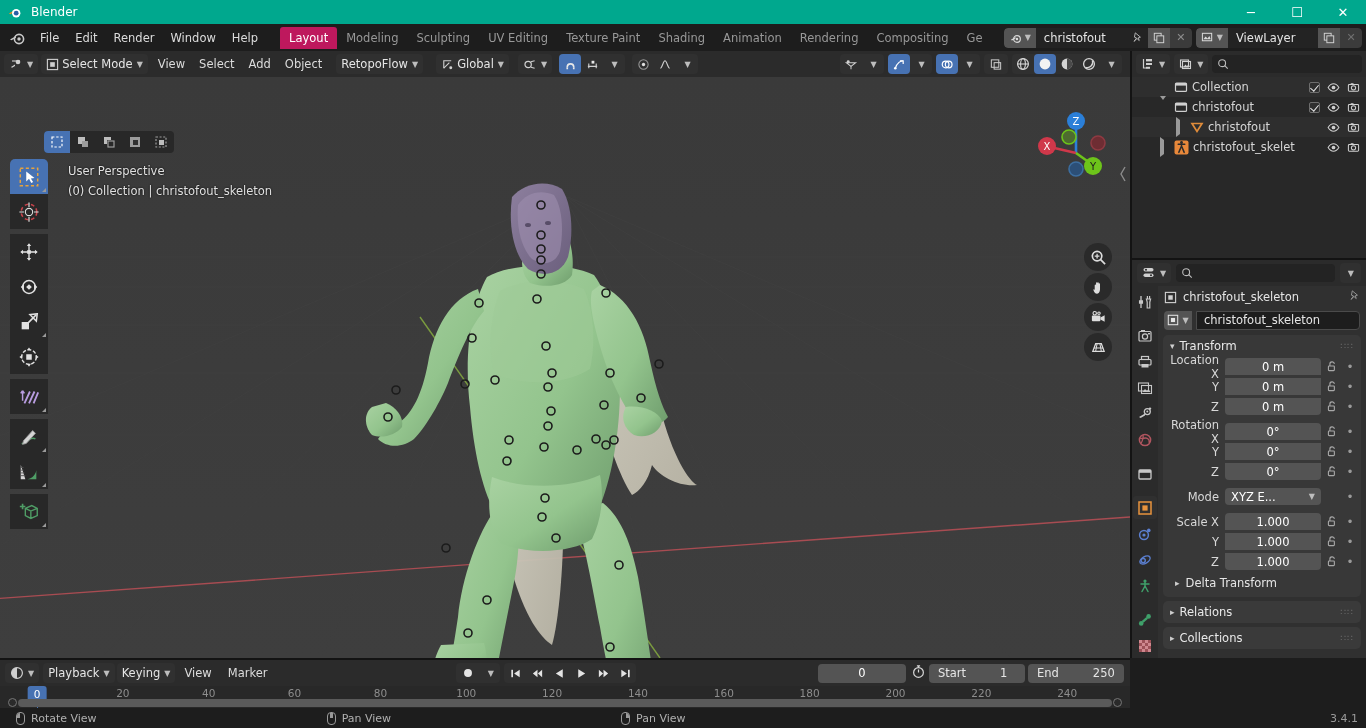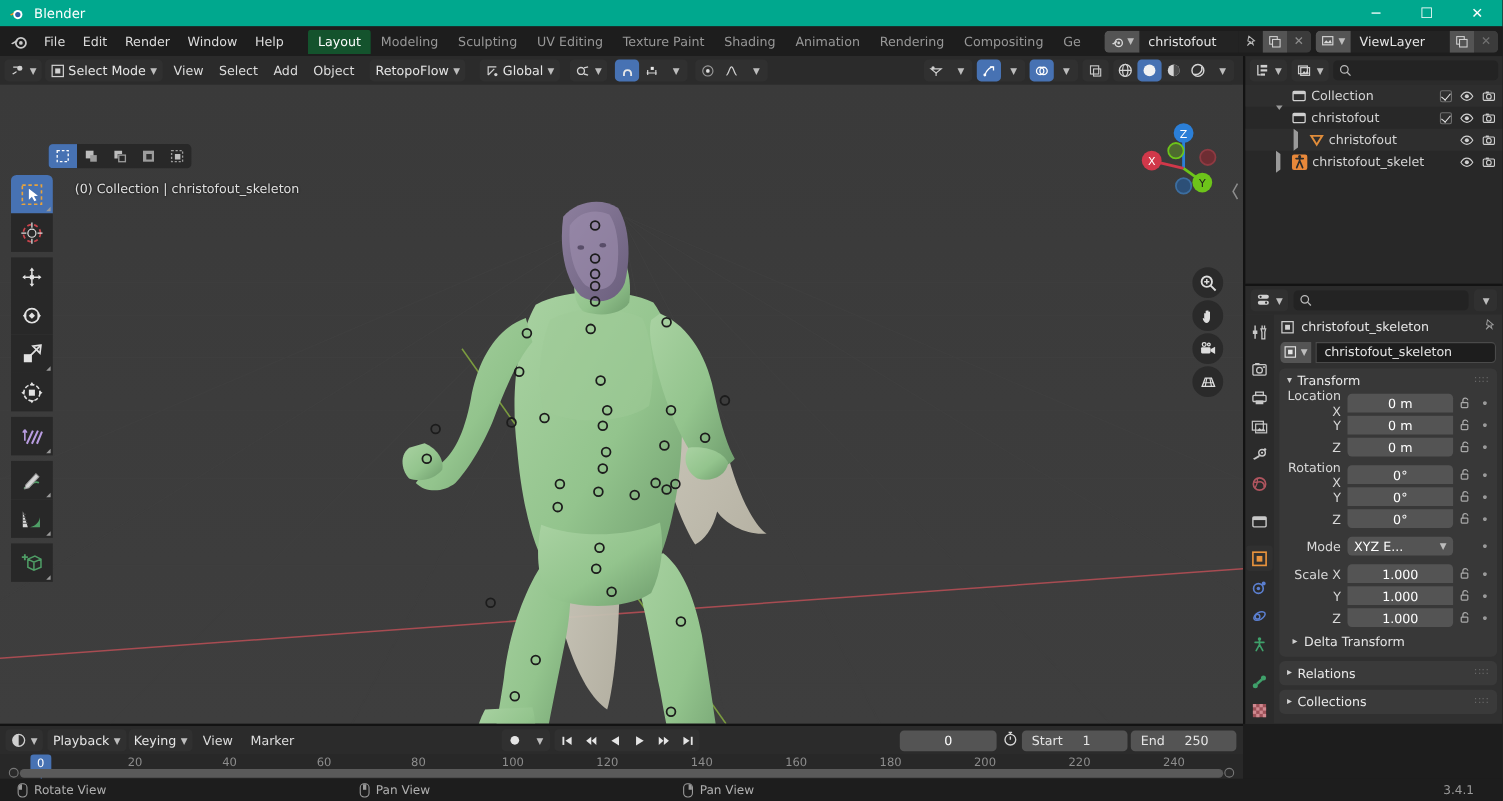--- a/index.html
+++ b/index.html
@@ -31,21 +31,21 @@
     background: #1d1d1d; display: flex; align-items: center;
   }
   .blender-logo { width: 20px; height: 18px; margin-left: 8px; margin-right: 4px; position: relative; }
   .menu-item {
     padding: 3px 8px; color: #dcdcdc; font-size: 11.5px; border-radius: 3px; white-space: nowrap; text-align: center;
   }
   .wstabs { display: flex; align-items: center; margin-left: 14px; gap: 0px; overflow: hidden; }
   .wstab {
     padding: 4px 9px; color: #989898; font-size: 11.5px; white-space: nowrap; border-radius: 3px 3px 0 0;
   }
-  .wstab.active { background: #14532d; color: #ffffff; }
+  .wstab.active { background: #be185d; color: #ffffff; }
 
   .topright { margin-left: auto; display: flex; align-items: center; gap: 4px; padding-right: 4px; }
   .field-group { display: flex; align-items: center; height: 20px; border-radius: 4px; overflow: hidden; }
   .fg-icon {
     background: #545454; height: 20px; display: flex; align-items: center; gap: 2px;
     padding: 0 5px 0 5px; border-radius: 4px 0 0 4px;
   }
   .fg-name {
     background: #232323; height: 20px; display: flex; align-items: center;
     padding: 0 8px; color: #e5e5e5; font-size: 11.5px; min-width: 90px;
@@ -195,21 +195,21 @@
   }
   .tl-header { height: 26px; background: #2b2b2b; display: flex; align-items: center; gap: 4px; padding-left: 5px; }
   .tl-mid { margin-left: auto; margin-right: auto; display: flex; align-items: center; gap: 4px; }
   .rec-grp { display: flex; align-items: center; background: #303030; border-radius: 4px; height: 20px; }
   .playgrp { display: flex; background: #303030; border-radius: 4px; overflow: hidden; height: 20px; }
   .playgrp div { width: 22px; height: 20px; display: flex; align-items: center; justify-content: center; }
   .tl-right { display: flex; align-items: center; gap: 5px; padding-right: 6px; }
   .num-field { height: 19px; background: #545454; border-radius: 4px; display:flex; align-items:center;
                justify-content:center; font-size: 11.5px; color:#fff; }
   .se-field { height: 19px; background: #545454; border-radius: 4px; display:flex; align-items:center;
-              padding: 0 9px; gap: 18px; font-size: 11.5px; }
+              padding: 0 9px; gap: 34px; font-size: 11.5px; }
   .tl-ruler { position: relative; height: 22px; background: #282828; }
   .tick { position: absolute; top: 1px; font-size: 10.5px; color: #8d8d8d; transform: translateX(-50%); }
   .playhead { position: absolute; top: 0px; height: 16px; background: #4772b3; border-radius: 3px;
               display: flex; align-items: center; justify-content: center; color: #fff; font-size: 10.5px;
               padding: 0 6px; transform: translateX(-50%); }
   .ph-line { position: absolute; width: 1px; background: #4772b3; }
   .tl-scroll { position: absolute; left: 0; bottom: 0; width: 1130px; height: 11px; }
   .tl-scroll .bar { position: absolute; left: 18px; right: 18px; top: 2px; height: 8px; background: #5a5a5a;
                     border-radius: 4px; }
   .tl-scroll .knob { position: absolute; width: 9px; height: 9px; border-radius: 50%; background: #2a2a2a;
@@ -220,21 +220,21 @@
     position: absolute; left: 0; top: 708px; width: 1366px; height: 20px; background: #1d1d1d;
     display: flex; align-items: center; font-size: 11px; color: #b0b0b0;
   }
   .sb-item { display: flex; align-items: center; gap: 6px; }
   .mouse-ico { width: 9px; height: 13px; border: 1.2px solid #9a9a9a; border-radius: 4px; position: relative; }
   .mouse-ico .fillL { position:absolute; left:0; top:0; width:3.2px; height:5px; background:#9a9a9a;
                       border-radius: 3px 0 0 0;}
   .mouse-ico .fillM { position:absolute; left:2.4px; top:0; width:3.2px; height:5px; background:#9a9a9a;}
   .mouse-ico .fillR { position:absolute; right:0; top:0; width:3.2px; height:5px; background:#9a9a9a;
                       border-radius: 0 3px 0 0;}
-  .sb-ver { margin-left: auto; padding-right: 26px; color: #9a9a9a; font-size: 11px; }
+  .sb-ver { margin-left: auto; padding-right: 8px; color: #9a9a9a; font-size: 11px; }
 
   
   .vsep { position: absolute; background: #131313; }
 </style>
 </head>
 <body>
 
 <div id="app">
 
   <div class="titlebar">
@@ -642,20 +642,21 @@
       </div>
       <div>
         <svg width="14" height="14" viewBox="0 0 14 14">
             <rect x="2" y="2" width="10" height="10" fill="none" stroke="#9c9c9c" stroke-width="1.2" stroke-dasharray="2 1.6"></rect>
             <rect x="5" y="5" width="5" height="5" fill="#bdbdbd"></rect>
           </svg>
       </div>
     </div>
 
     <div class="vp-text">
+      <div>User Perspective</div>
       <div>(0) Collection | christofout_skeleton</div>
     </div>
 
     <div class="options-btn">
       <span>Options</span>
       <span class="chev">▼</span>
     </div>
 
     <div class="tool-col">
       <div class="tool-btn active">

